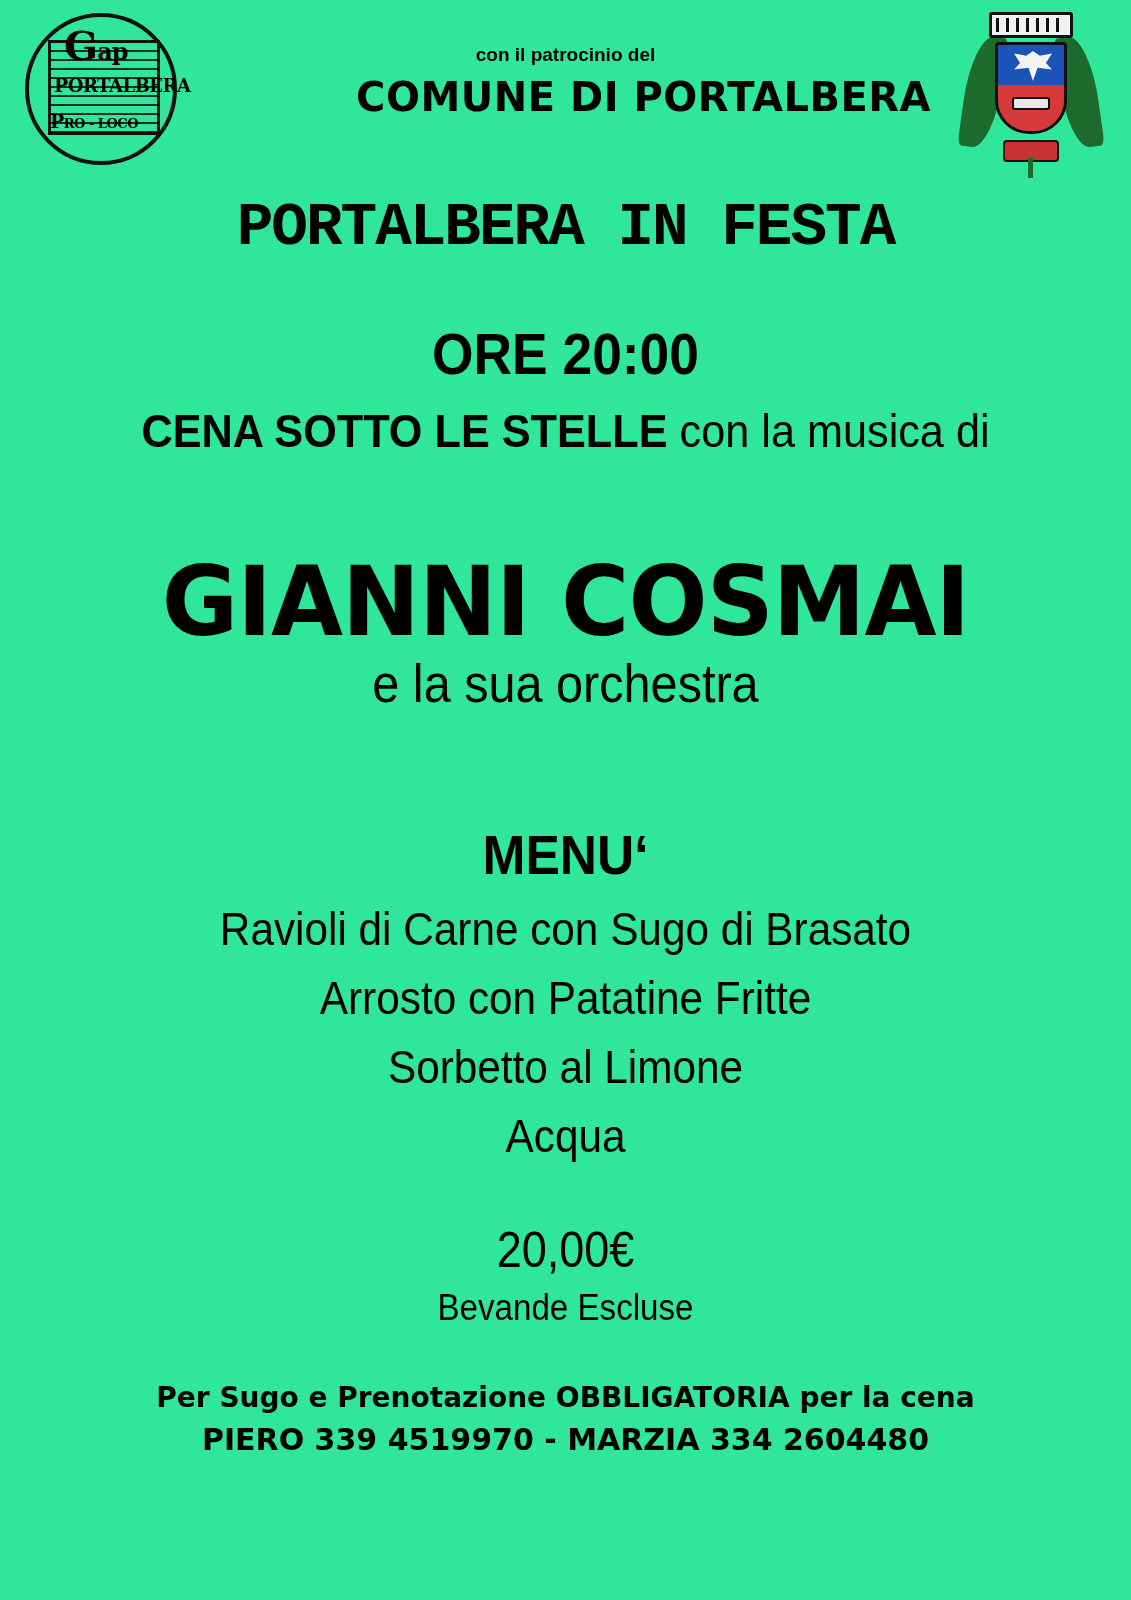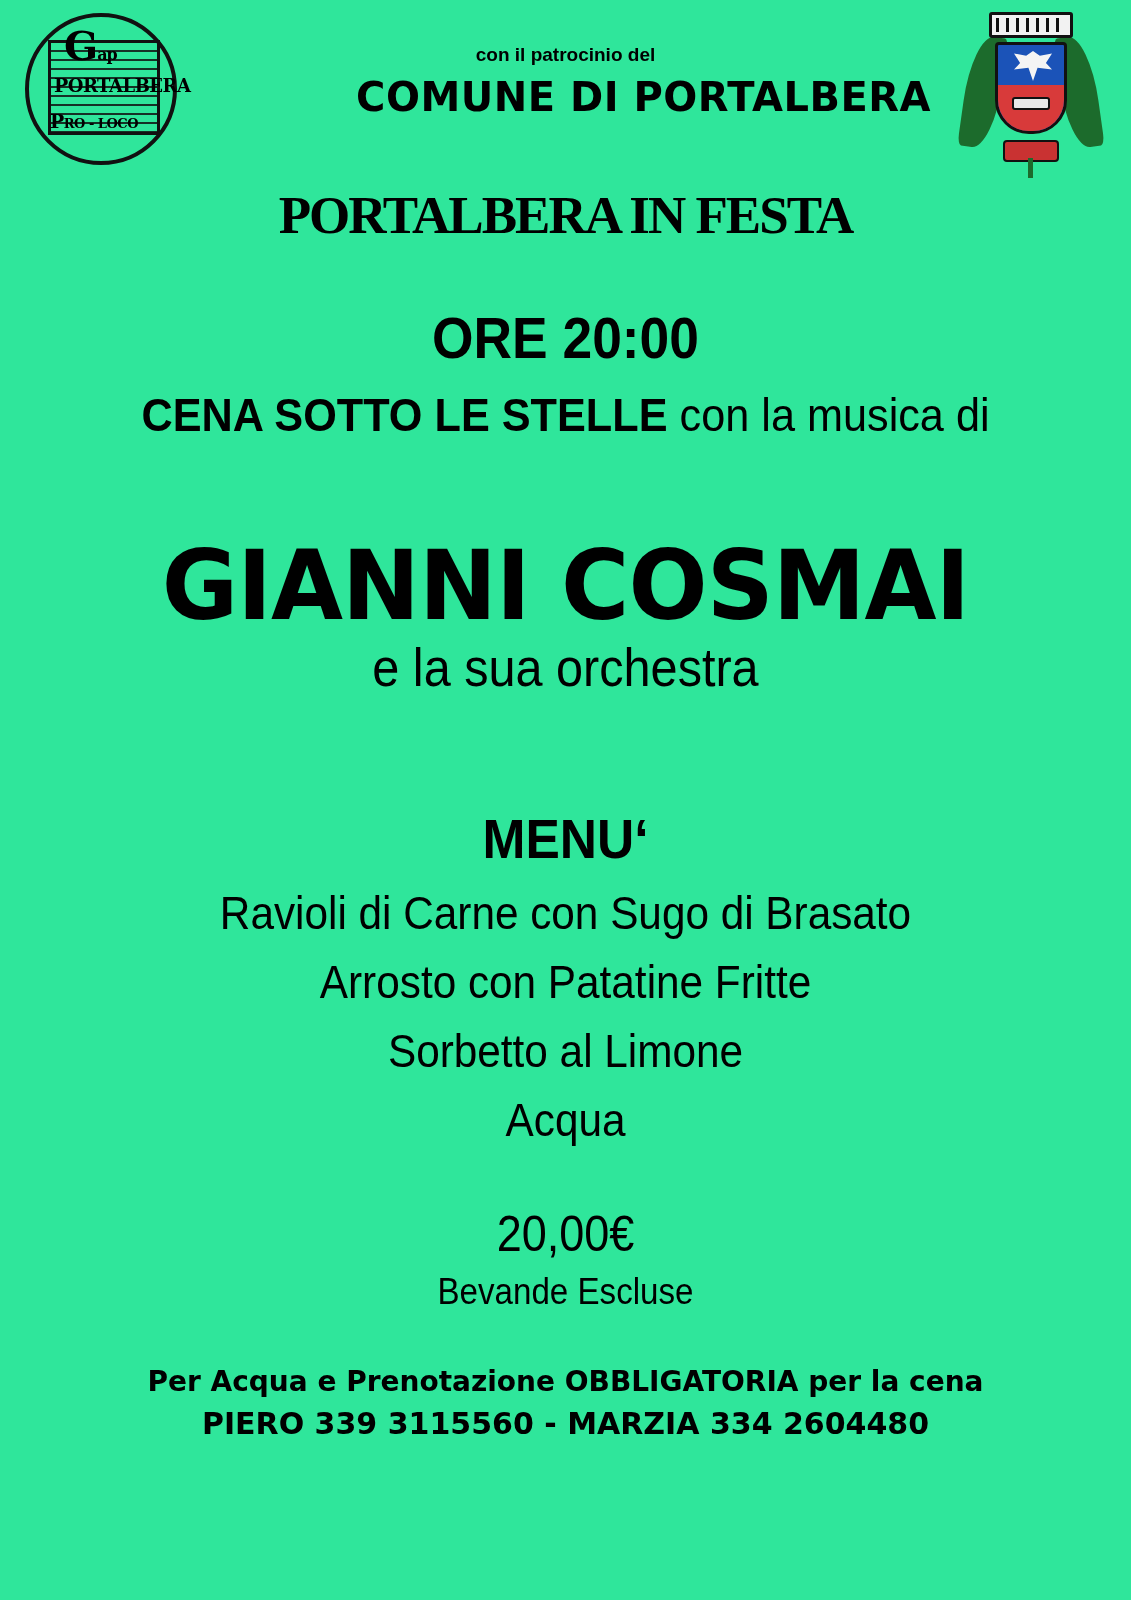--- a/index.html
+++ b/index.html
@@ -97,21 +97,21 @@
   .logo-left .gap {
     position: absolute;
     left: 46px;
     top: 16px;
     font-family: "DejaVu Serif", serif;
     font-weight: bold;
     font-size: 40px;
     line-height: 1;
     letter-spacing: -1px;
   }
-  .logo-left .gap small { font-size: 16px; }
+  .logo-left .gap small { font-size: 24px; }
   .logo-left .portalbera {
     position: absolute;
     left: 36px;
     top: 64px;
     font-family: "DejaVu Serif", serif;
     font-weight: bold;
     font-size: 19px;
     letter-spacing: -0.5px;
   }
   .logo-left .portalbera small { font-size: 18px; }
@@ -227,26 +227,26 @@
 
   .title-line1 {
     font-family: "DejaVu Sans", sans-serif;
     font-weight: bold;
     font-size: 79px;
     line-height: 0.98;
     letter-spacing: -1px;
     margin-top: 6px;
   }
   .title-line2 {
-    font-family: Liberation Serif, serif;
-    font-weight: bold;
-    font-size: 53px;
+    font-family: Liberation Mono, monospace;
+    font-weight: bold;
+    font-size: 61px;
     line-height: 1.0;
     letter-spacing: -2px;
-    margin-top: 4px;
+    margin-top: 12px;
   }
 
   .ore {
     font-family: "Liberation Sans", sans-serif;
     font-weight: bold;
     font-size: 58px;
     margin-top: 62px;
     letter-spacing: 0px;
     transform: scaleX(0.92);
   }
@@ -360,16 +360,16 @@
 
   <div class="center menu-title">MENU‘</div>
   <div class="center menu-item">Ravioli di Carne con Sugo di Brasato</div>
   <div class="center menu-item">Arrosto con Patatine Fritte</div>
   <div class="center menu-item">Sorbetto al Limone</div>
   <div class="center menu-item">Acqua</div>
 
   <div class="center price">20,00€</div>
   <div class="center price-note">Bevande Escluse</div>
 
-  <div class="center info-line"><span>Per Acqua e Prenotazione </span><span>OBBLIGATORIA</span><span> per la cena</span></div>
-  <div class="center phones">PIERO 339 3115560 - MARZIA 334 2604480</div>
+  <div class="center info-line"><span>Per Sugo e Prenotazione </span><span>OBBLIGATORIA</span><span> per la cena</span></div>
+  <div class="center phones">PIERO 339 4519970 - MARZIA 334 2604480</div>
 
 </div>
 
 </body></html>

